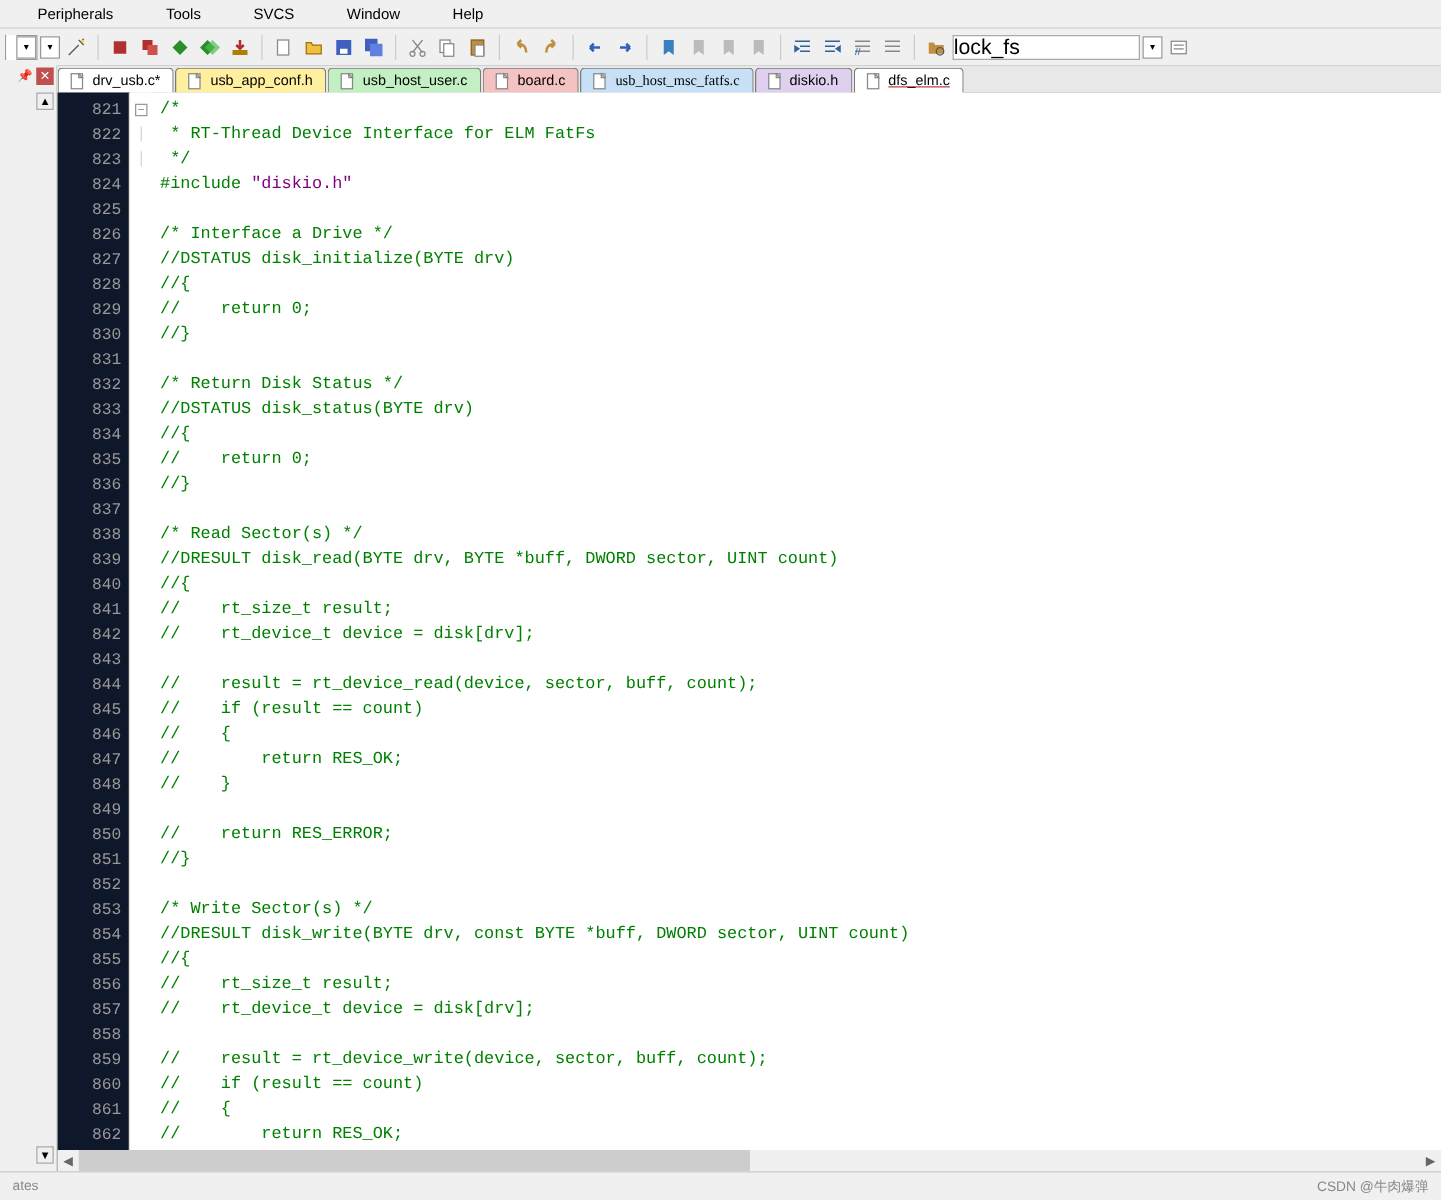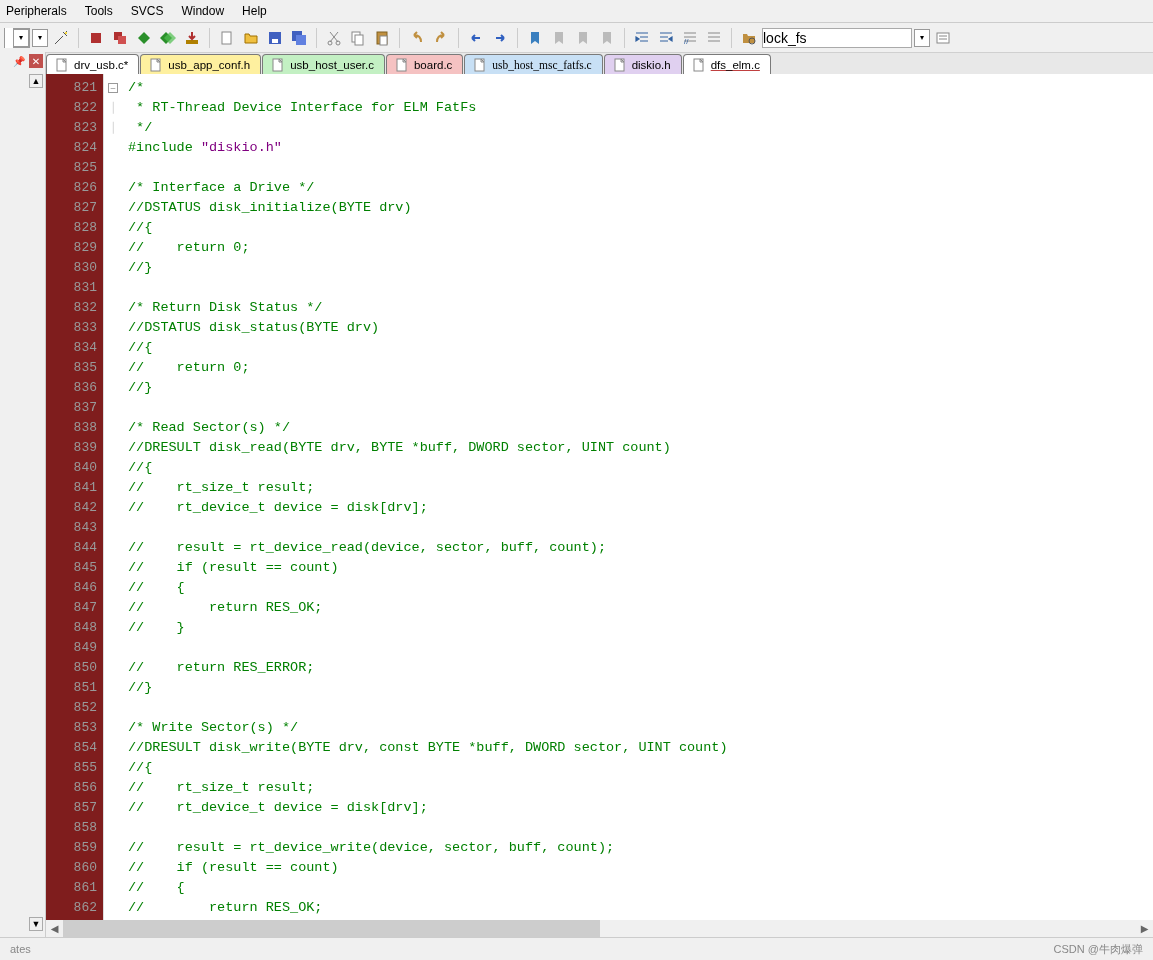--- a/index.html
+++ b/index.html
@@ -1,22 +1,22 @@
 <!DOCTYPE html>
 <html><head>
 <meta charset="utf-8">
 <style>
 * { margin: 0; padding: 0; box-sizing: border-box; }
 body { font-family: sans-serif; font-size: 12px; background: #f0f0f0; width: 1153px; height: 960px; overflow: hidden; position: relative; }
 .menubar { display: flex; gap: 18px; padding: 4px 6px; background: #f0f0f0; border-bottom: 1px solid #ccc; }
-.menubar span { cursor: default; }
+.menubar span { cursor: default; margin-left: 24px; }
 .toolbar { display: flex; align-items: center; padding: 3px 4px; background: #f0f0f0; border-bottom: 1px solid #d0d0d0; gap: 2px; height: 30px; }
 .toolbar .sep { width: 1px; height: 20px; background: #ccc; margin: 0 4px; }
 .toolbar .btn { width: 22px; height: 22px; display: flex; align-items: center; justify-content: center; cursor: pointer; }
-.toolbar input { height: 20px; border: 1px solid #aaa; padding: 0 0; font-size: 14px; width: 150px; }
+.toolbar input { height: 20px; border: 1px solid #aaa; padding: 0 0; font-size: 17px; width: 150px; }
 .toolbar .drop { width: 16px; height: 18px; border: 1px solid #999; background: #fff; display: flex; align-items: center; justify-content: center; font-size: 8px; }
 .toolbar .combo { display: flex; align-items: center; border: 1px solid #999; background: #fff; height: 20px; }
 .toolbar .combo input { border: none; width: 8px; }
 
 .tabbar { display: flex; align-items: flex-end; padding-left: 46px; background: #e8e8e8; border-bottom: 1px solid #7a7a7a; height: 22px; position: relative; }
 .tab { display: flex; align-items: center; gap: 5px; padding: 3px 10px 2px 8px; border: 1px solid #7a7a7a; border-bottom: none; border-radius: 4px 4px 0 0; font-size: 11.5px; margin-right: 1px; cursor: pointer; position: relative; }
 .tab.white { background: #fff; }
 .tab.yellow { background: #fef09f; }
 .tab.green { background: #c3f0c3; }
 .tab.pink { background: #f5c2c2; }
@@ -27,21 +27,21 @@
 .tab.active span { text-decoration: underline; text-decoration-color: #c04040; }
 
 .side-dock { position: absolute; left: 0; top: 52px; width: 46px; bottom: 23px; background: #f0f0f0; border-right: 1px solid #ccc; }
 .side-dock .pin-close { display: flex; justify-content: flex-end; gap: 2px; padding: 2px; }
 .side-dock .pin-close span { width: 14px; height: 14px; display: inline-flex; align-items: center; justify-content: center; font-size: 10px; }
 .side-dock .pin-close .x { background: #c0504d; color: #fff; }
 .side-dock .up { position: absolute; top: 22px; right: 2px; border: 1px solid #aaa; width: 14px; height: 14px; font-size: 9px; text-align: center; line-height: 12px; }
 .side-dock .down { position: absolute; bottom: 6px; right: 2px; border: 1px solid #aaa; width: 14px; height: 14px; font-size: 9px; text-align: center; line-height: 12px; }
 
 .editor-area { position: absolute; left: 46px; right: 0; top: 74px; bottom: 23px; background: #fff; display: flex; }
-.gutter { width: 58px; background: #7f1d1d; border-right: 1px solid #ddd; text-align: right; padding-right: 6px; font-family: Consolas, "Courier New", monospace; font-size: 13px; line-height: 20px; color: #999; padding-top: 4px; }
+.gutter { width: 58px; background: #0f172a; border-right: 1px solid #ddd; text-align: right; padding-right: 6px; font-family: Consolas, "Courier New", monospace; font-size: 13px; line-height: 20px; color: #999; padding-top: 4px; }
 .foldcol { width: 18px; background: #fff; padding-top: 4px; font-family: monospace; font-size: 10px; line-height: 20px; text-align: center; color: #999; }
 .foldcol .box { display: inline-block; border: 1px solid #999; width: 10px; height: 10px; line-height: 8px; font-size: 9px; }
 .foldcol .line { color: #ccc; }
 .code { flex: 1; font-family: Consolas, "Courier New", monospace; font-size: 13.5px; line-height: 20px; white-space: pre; padding: 4px 0 0 6px; overflow: hidden; }
 .c-comment { color: #008000; }
 .c-preproc { color: #008000; }
 .c-string { color: #800080; }
 
 .hscroll { position: absolute; left: 46px; right: 0; bottom: 23px; height: 17px; background: #f0f0f0; display: flex; align-items: center; }
 .hscroll .arrow { width: 17px; height: 17px; display: flex; align-items: center; justify-content: center; color: #666; font-size: 10px; }

